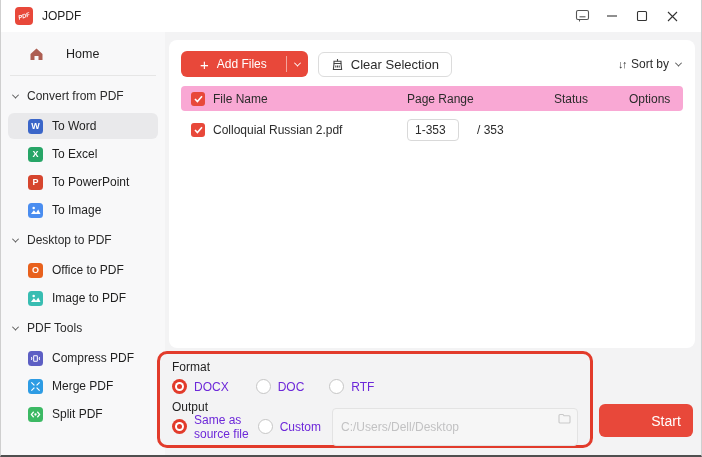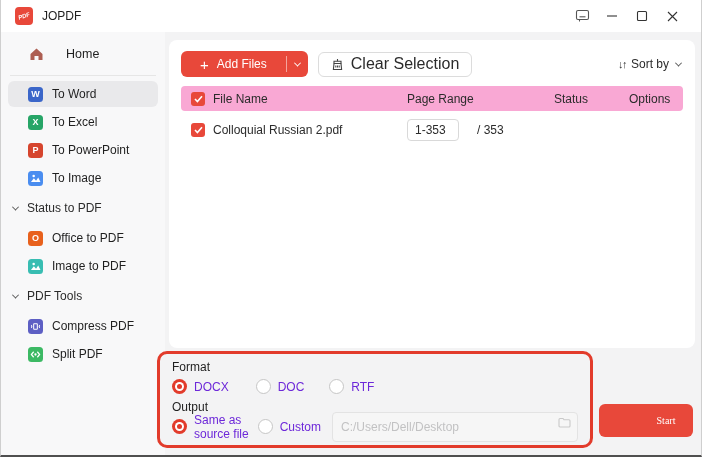--- a/index.html
+++ b/index.html
@@ -47,21 +47,21 @@
   .btn-add { display:flex; align-items:stretch; height:26px; background:#e8483a; border-radius:6px;
     overflow:hidden; color:#fff; cursor:pointer; }
   .btn-add .main-part { display:flex; align-items:center; gap:8px; padding:0 19px; font-size:12px; }
   .btn-add .plus { font-size:15px; line-height:1; font-weight:400; }
   .btn-add .split-div { width:1px; background:rgba(255,255,255,.5); margin:5px 0; }
   .btn-add .dd-part { width:21px; display:flex; align-items:center; justify-content:center; }
   .btn-add .chev { border-color:#fff; }
 
   .btn-clear { margin-left:10px; height:25px; display:flex; align-items:center; gap:7px;
     padding:0 12px; background:#fff; border:1px solid #dcdcdc; border-radius:6px;
-    font-size:16px; color:#2b2b2b; cursor:pointer; }
+    font-size:13px; color:#2b2b2b; cursor:pointer; }
 
   .sortby { margin-left:auto; display:flex; align-items:center; gap:5px; font-size:12px; color:#2b2b2b;
     cursor:pointer; padding-right:2px; }
   .sort-arrows { font-size:11px; letter-spacing:-1.5px; color:#333; }
   .sortby .chev { margin-left:2px; }
 
   
   .thead { margin-top:6px; height:25px; background:#f9a8d4; border-radius:4px; display:flex;
     align-items:center; padding:8px 10px; font-size:12px; color:#2b2b2b; }
   .trow { height:32px; display:flex; align-items:center; padding:0 10px; font-size:12px; color:#2b2b2b; margin-top:3px; }
@@ -86,29 +86,29 @@
   .radio { position:relative; width:15px; height:15px; border-radius:50%; background:#fff;
     border:1px solid #c6c6c6; flex:0 0 15px; cursor:pointer; }
   .radio.sel { border:none; background:#e23b2b; }
   .radio.sel::after { content:''; position:absolute; inset:3px; background:#fff; border-radius:50%; }
   .radio.sel::before { content:''; position:absolute; inset:5px; background:#e23b2b; border-radius:50%; z-index:1; }
   .radio-label { font-size:12px; color:#6d28d9; margin:0 0 0 7px; }
   .gap-docx { margin-right:27px; } .gap-doc { margin-right:25px; }
   .gap-src { margin-right:0; }
 
   .path-wrap { position:relative; margin-left:11px; }
-  .path-input { width:246px; height:30px; border:1px solid #e3e3e3; border-radius:4px; background:#f6f6f6;
+  .path-input { width:246px; height:38px; border:1px solid #e3e3e3; border-radius:4px; background:#f6f6f6;
     font-size:12px; color:#9b9b9b; padding:0 26px 0 8px; outline:none; font-family:"Liberation Sans",sans-serif; }
   .path-input::placeholder { color:#c2c2c3; }
   .folder-ic { position:absolute; right:7px; top:5px; }
 
   
   .btn-start { position:absolute; left:598px; top:404px; width:94px; height:33px; background:#e8483a;
-    border:none; border-radius:6px; color:#fff; font-size:10px; cursor:pointer;
-    font-family:Liberation Serif, serif;padding-left:40px; }
+    border:none; border-radius:6px; color:#fff; font-size:14px; cursor:pointer;
+    font-family:Liberation Sans, sans-serif;padding-left:40px; }
 </style>
 </head>
 <body>
 
 <div class="window">
 
   <div class="titlebar">
     <div class="app-icon">
       <span>PDF</span>
     </div>
@@ -141,20 +141,24 @@
 
   <div class="sidebar">
     <div class="side-home">
       <svg width="15" height="14" viewBox="0 0 15 14">
         <path d="M1.5 7L7.5 1.5 13.5 7v6h-4V9h-4v4h-4z" fill="#ad5e52"></path>
       </svg>
       <span>Home</span>
     </div>
     <div class="side-divider"></div>
 
+    <div class="side-section">
+      <span class="chev"></span>
+      <span>Convert from PDF</span>
+    </div>
 
     <div class="side-item selected">
       <span class="si" style="background-color: rgb(59, 102, 201);">W</span>
       <span>To Word</span>
     </div>
     <div class="side-item">
       <span class="si" style="background-color: rgb(39, 165, 103);">X</span>
       <span>To Excel</span>
     </div>
     <div class="side-item">
@@ -166,21 +170,21 @@
         <svg width="11" height="10" viewBox="0 0 12 11" fill="#fff">
             <circle cx="4" cy="3.2" r="1.4"></circle>
             <path d="M1 10l3.2-4.2 2.4 2.8L9 5l2.5 5z"></path>
           </svg>
       </span>
       <span>To Image</span>
     </div>
 
     <div class="side-section">
       <span class="chev"></span>
-      <span>Status to PDF</span>
+      <span>Desktop to PDF</span>
     </div>
     <div class="side-item">
       <span class="si" style="background-color: rgb(232, 97, 29);">O</span>
       <span>Office to PDF</span>
     </div>
     <div class="side-item">
       <span class="si" style="background-color: rgb(56, 189, 178);">
         <svg width="11" height="10" viewBox="0 0 12 11" fill="#fff">
             <circle cx="4" cy="3.2" r="1.4"></circle>
             <path d="M1 10l3.2-4.2 2.4 2.8L9 5l2.5 5z"></path>
@@ -194,20 +198,28 @@
       <span>PDF Tools</span>
     </div>
     <div class="side-item">
       <span class="si" style="background-color: rgb(93, 95, 196);">
         <svg width="11" height="11" viewBox="0 0 12 12" fill="none" stroke="#fff" stroke-width="1.1">
           <rect x="4" y="3" width="4" height="6" rx="0.5"></rect>
             <path d="M1.5 4.5q1 1.5 0 3M10.5 4.5q-1 1.5 0 3"></path>
         </svg>
       </span>
       <span>Compress PDF</span>
+    </div>
+    <div class="side-item">
+      <span class="si" style="background-color: rgb(46, 156, 228);">
+        <svg width="11" height="11" viewBox="0 0 12 12" fill="none" stroke="#fff" stroke-width="1.3">
+          <path d="M1.5 1.5L4.8 4.8M10.5 1.5L7.2 4.8M1.5 10.5L4.8 7.2M10.5 10.5L7.2 7.2"></path>
+        </svg>
+      </span>
+      <span>Merge PDF</span>
     </div>
     <div class="side-item">
       <span class="si" style="background-color: rgb(60, 185, 100);">
         <svg width="11" height="11" viewBox="0 0 12 12" fill="none" stroke="#fff" stroke-width="1.3">
           <path d="M4 3L1.5 6L4 9M8 3l2.5 3L8 9"></path>
             <circle cx="6" cy="6" r="0.6" fill="#fff"></circle>
         </svg>
       </span>
       <span>Split PDF</span>
     </div>

